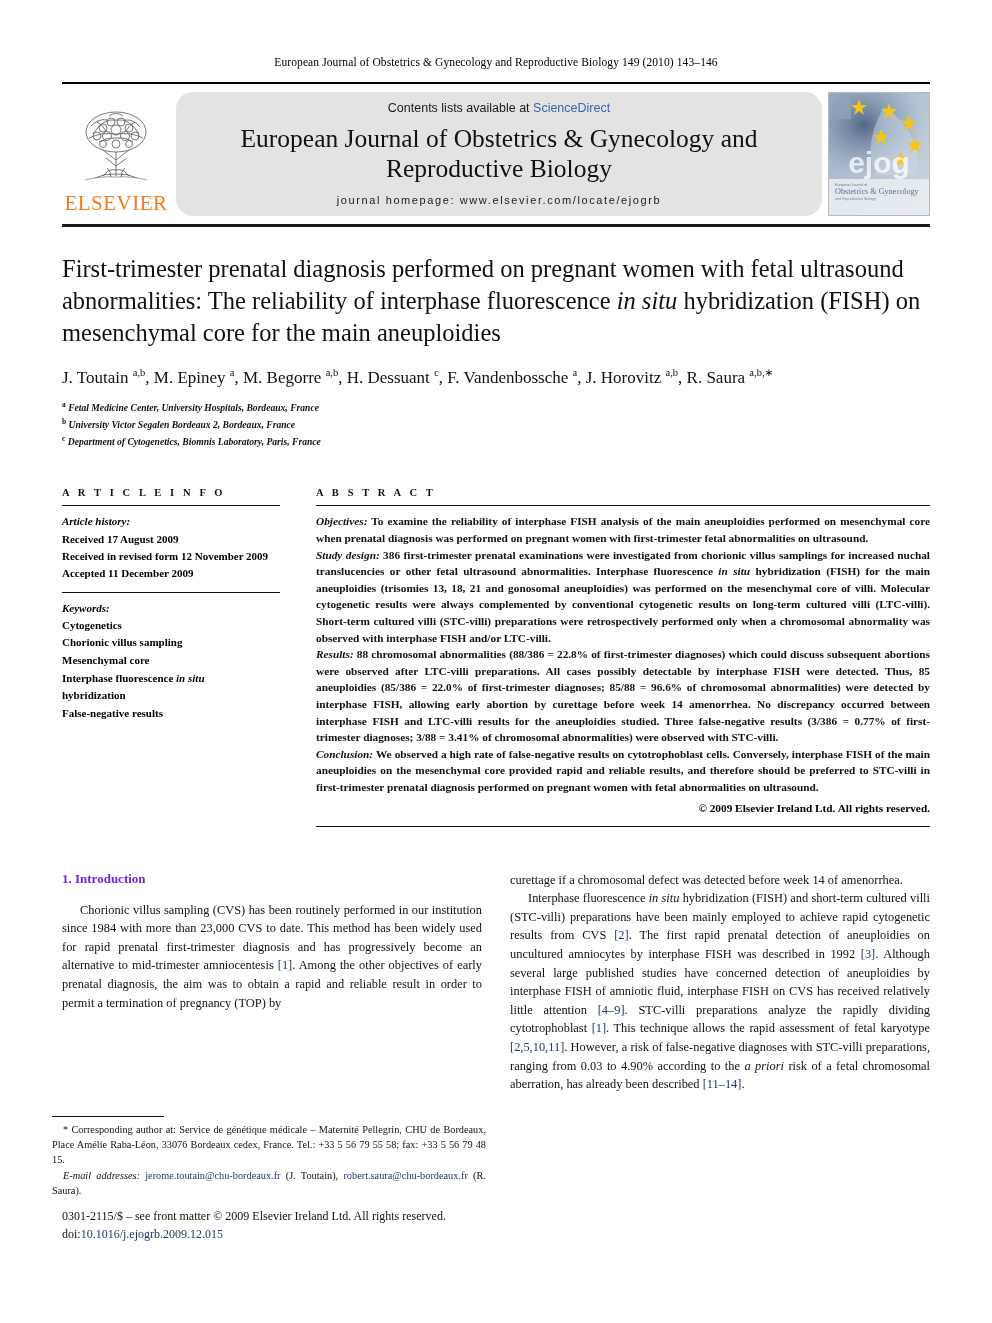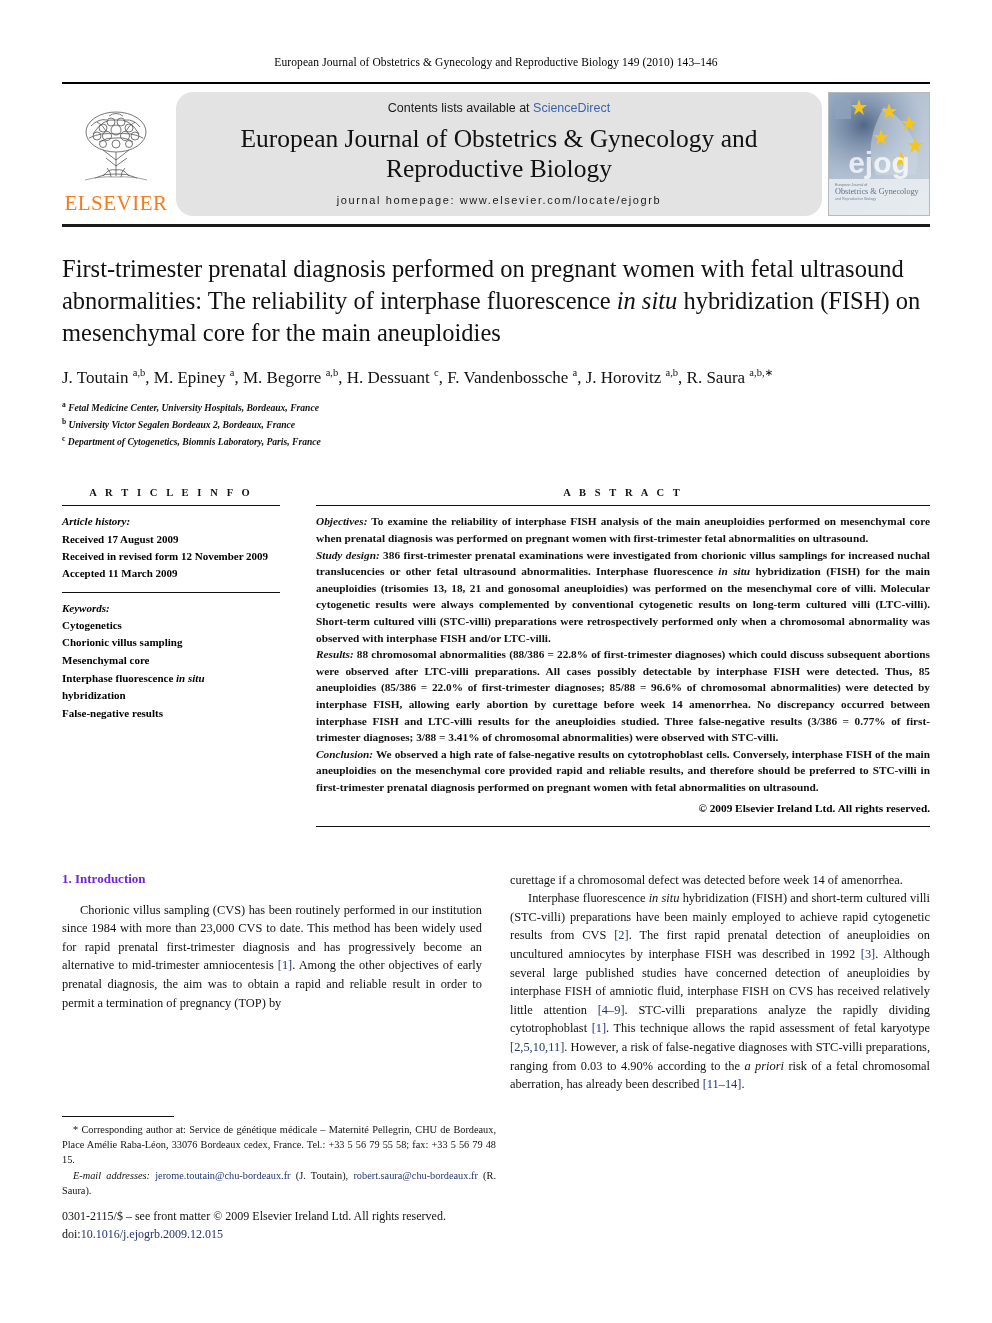--- a/index.html
+++ b/index.html
@@ -142,21 +142,20 @@
   .col-info { flex: 0 0 218px; padding-right: 36px; }
   .col-abs  { flex: 1 1 auto; }
 
   .sect-head {
     font-family: "Liberation Serif", serif;
     font-size: 10.5px;
     font-weight: bold;
     letter-spacing: 3.1px;
     color: #111;
     margin-bottom: 7px;
-    text-align: center;
   }
   .hr-thin { border-top: 1px solid #111; margin: 6px 0 7px 0; }
   .hr-thin.tight { margin: 10px 0 7px 0; }
 
   .info-label {
     font-style: italic;
     font-weight: bold;
     font-size: 11px;
     display: block;
     line-height: 1.55;
@@ -216,21 +215,21 @@
     text-indent: 18px;
     color: #111;
   }
   .body-para + .body-para { margin-top: 0; }
   .body-para i { font-style: italic; }
   .ref { color: #22356e; }
 
   
   .footnotes {
     position: absolute;
-    left: 62px;
+    left: 52px;
     width: 434px;
     top: 1116px;
   }
   .fn-rule { border-top: 1px solid #111; width: 112px; margin-bottom: 5px; }
   .fn-text {
     font-size: 10.3px;
     line-height: 1.48;
     text-align: justify;
     color: #111;
   }
@@ -353,21 +352,21 @@
   </div>
 
   <div class="info-abstract">
 
     <div class="col-info">
       <div class="sect-head">A R T I C L E   I N F O</div>
       <div class="hr-thin"></div>
       <span class="info-label">Article history:</span>
       <span class="info-line">Received 17 August 2009</span>
       <span class="info-line">Received in revised form 12 November 2009</span>
-      <span class="info-line">Accepted 11 March 2009</span>
+      <span class="info-line">Accepted 11 December 2009</span>
       <div class="hr-thin tight"></div>
       <span class="info-label">Keywords:</span>
       <span class="kw-line">Cytogenetics</span>
       <span class="kw-line">Chorionic villus sampling</span>
       <span class="kw-line">Mesenchymal core</span>
       <span class="kw-line">Interphase fluorescence <i>in situ</i></span>
       <span class="kw-line">hybridization</span>
       <span class="kw-line">False-negative results</span>
     </div>
 

